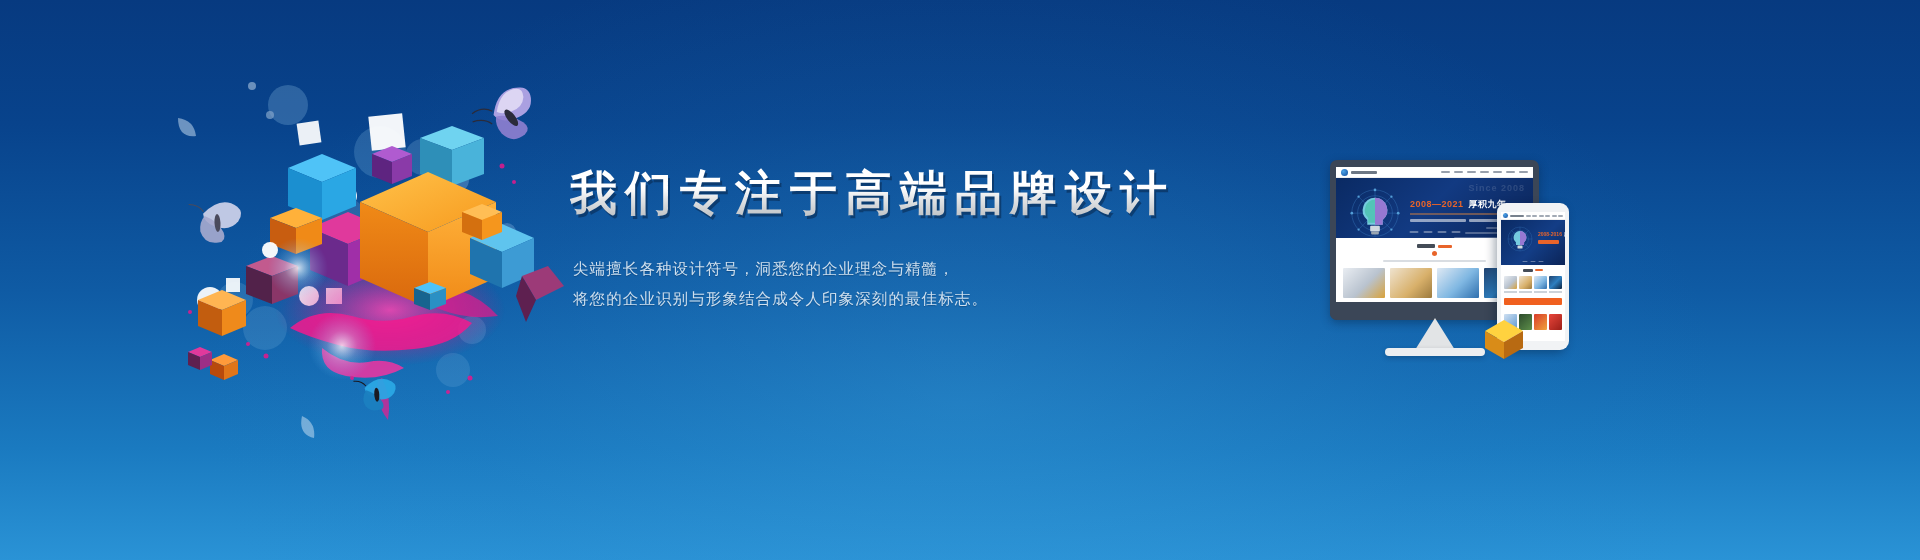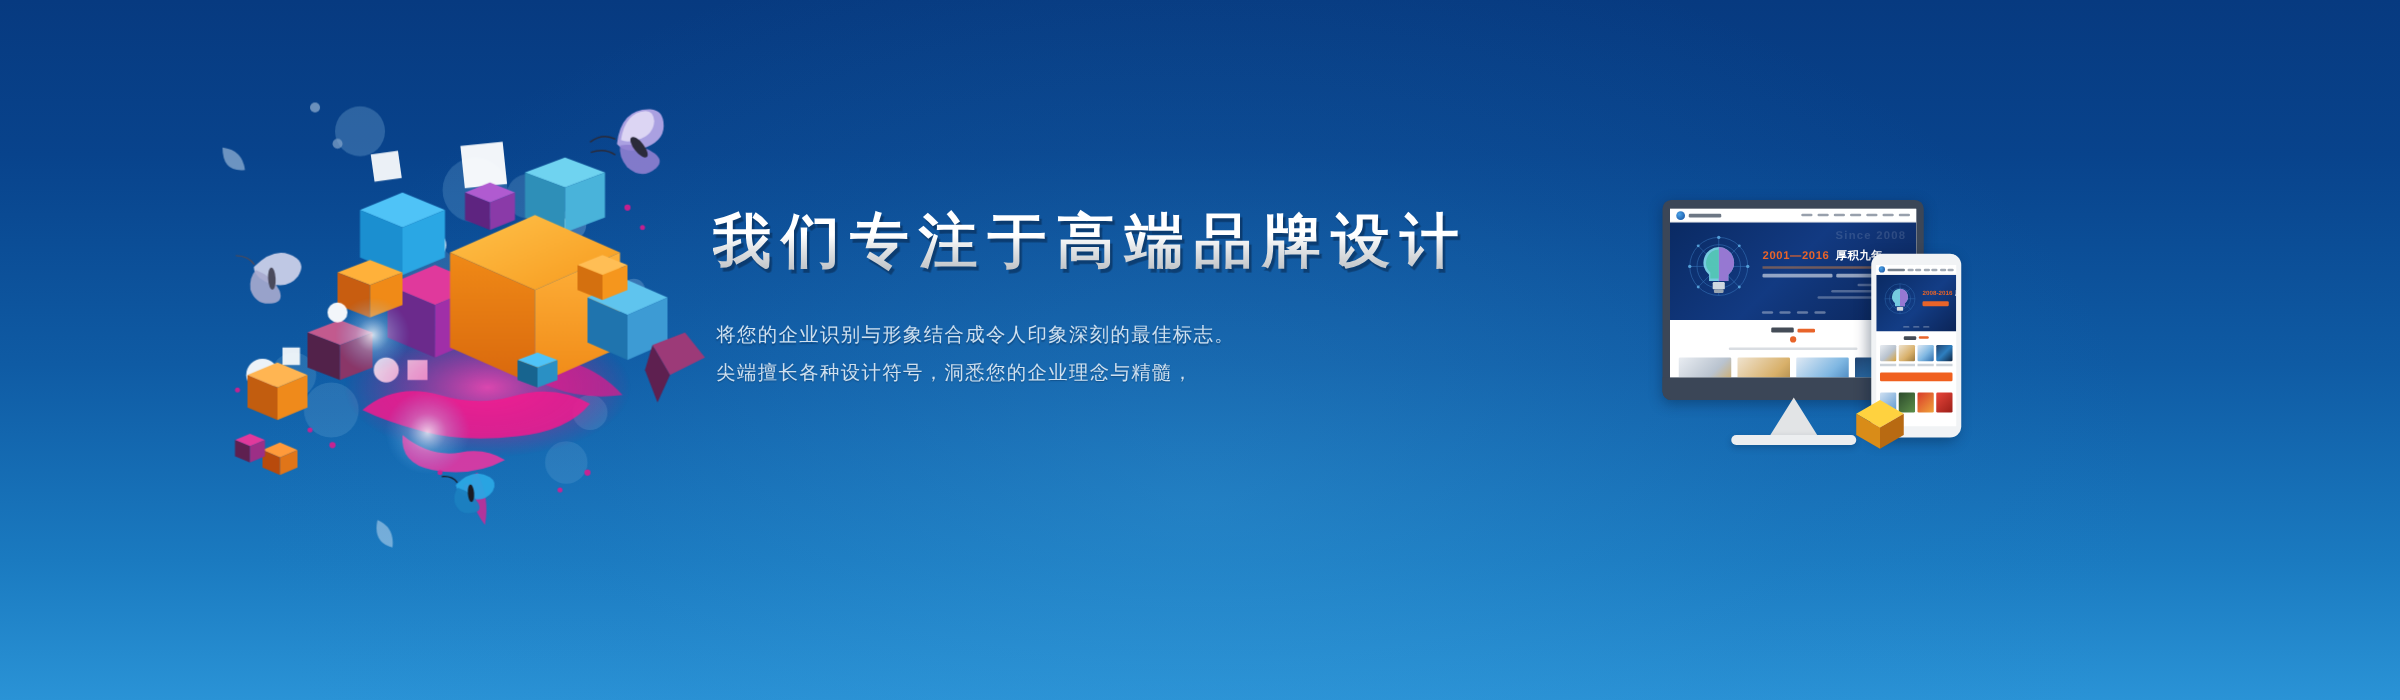--- a/index.html
+++ b/index.html
@@ -68,21 +68,21 @@
     box-shadow:0 2px 5px rgba(3,22,48,.25);
   }
 
   
   .site{position:absolute;inset:0;background:#fff;}
   .site-nav{height:10px;background:#fff;display:flex;align-items:center;padding:0 5px;border-bottom:1px solid #eee;}
   .site-logo{width:7px;height:7px;border-radius:50%;background:radial-gradient(circle at 35% 35%,#4aa3e8,#144b9a);}
   .site-logo-txt{margin-left:3px;width:26px;height:3px;background:#6d7784;border-radius:1px;}
   .site-nav-items{margin-left:auto;display:flex;gap:4px;}
   .site-nav-items i{display:block;width:9px;height:2.5px;background:#98a0ac;border-radius:1px;}
-  .site-hero{position:relative;height:78px;background:linear-gradient(135deg,#0a2a63 0%,#123a82 48%,#0b2457 100%);overflow:hidden;}
+  .site-hero{position:relative;height:60px;background:linear-gradient(135deg,#0a2a63 0%,#123a82 48%,#0b2457 100%);overflow:hidden;}
   .hero-since{
     position:absolute;right:8px;top:5px;font-size:9px;font-weight:bold;letter-spacing:1px;
     color:rgba(255,255,255,.13);white-space:nowrap;
   }
   .hero-bulb{position:absolute;left:10px;top:10px;width:58px;height:58px;}
   .hero-right{position:absolute;left:74px;top:20px;right:8px;}
   .hero-years{font-size:9px;font-weight:bold;letter-spacing:.5px;color:#e8642a;white-space:nowrap;}
   .hero-years b{color:#ffffff;margin-left:5px;}
   .hero-sub{margin-top:2px;height:2px;width:88%;background:rgba(190,120,70,.55);}
   .hero-desc{margin-top:4px;display:flex;align-items:center;gap:3px;}
@@ -349,22 +349,22 @@
       <g opacity=".5">
         <path d="M8 58 q16 2 18 18 q-18 2-18-18z" fill="#cfe4f5"></path>
         <path d="M132 356 q14 6 12 22 q-16-4-12-22z" fill="#cfe4f5"></path>
       </g>
     </svg>
   </div>
 
   <div class="textblock">
     <h1 class="headline">我们专注于高端品牌设计</h1>
     <div class="paras">
+      <div class="para">尖端擅长各种设计符号，洞悉您的企业理念与精髓，</div>
       <div class="para">将您的企业识别与形象结合成令人印象深刻的最佳标志。</div>
-      <div class="para">尖端擅长各种设计符号，洞悉您的企业理念与精髓，</div>
     </div>
   </div>
 
   <div class="devices">
 
     <div class="monitor">
       <div class="mon-bezel"></div>
       <div class="mon-screen">
         <div class="site">
 
@@ -400,21 +400,21 @@
                 <circle cx="13" cy="43" r="1.2"></circle>
               </g>
               <path d="M30 10 a13 13 0 0 1 8 23 l0 5 l-16 0 l0-5 a13 13 0 0 1 8-23z" fill="#7ed8e8" opacity=".92"></path>
               <path d="M30 10 a13 13 0 0 1 8 23 l0 5 l-8 0 z" fill="#9a6fd0" opacity=".9"></path>
               <path d="M30 12 a11 11 0 0 0-7 19 l0 5 l7 0z" fill="#4fc3b0" opacity=".85"></path>
               <rect x="25" y="39" width="10" height="6" rx="1" fill="#cfd8e0"></rect>
               <rect x="26" y="45" width="8" height="3" rx="1" fill="#9aa6b2"></rect>
             </svg>
             <div class="hero-right">
               <div class="hero-years">
-                <span>2001—2016</span><b>厚积九年</b>
+                <span>2008—2021</span><b>厚积九年</b>
               </div>
               <div class="hero-sub"></div>
               <div class="hero-desc">
                 <span></span>
                 <span class="hero-btn"></span>
               </div>
               <div class="hero-lines">
                 <i style="width:34%"></i>
                 <i style="width:52%"></i>
                 <i style="width:62%"></i>

